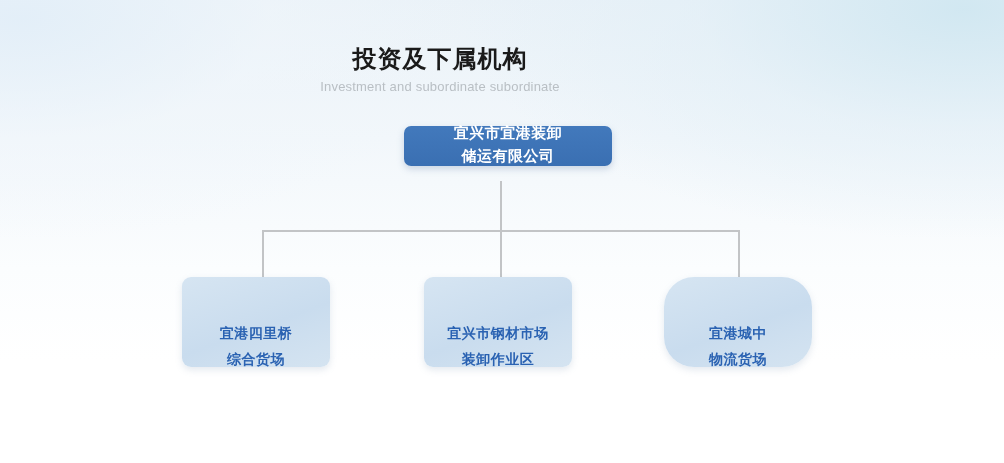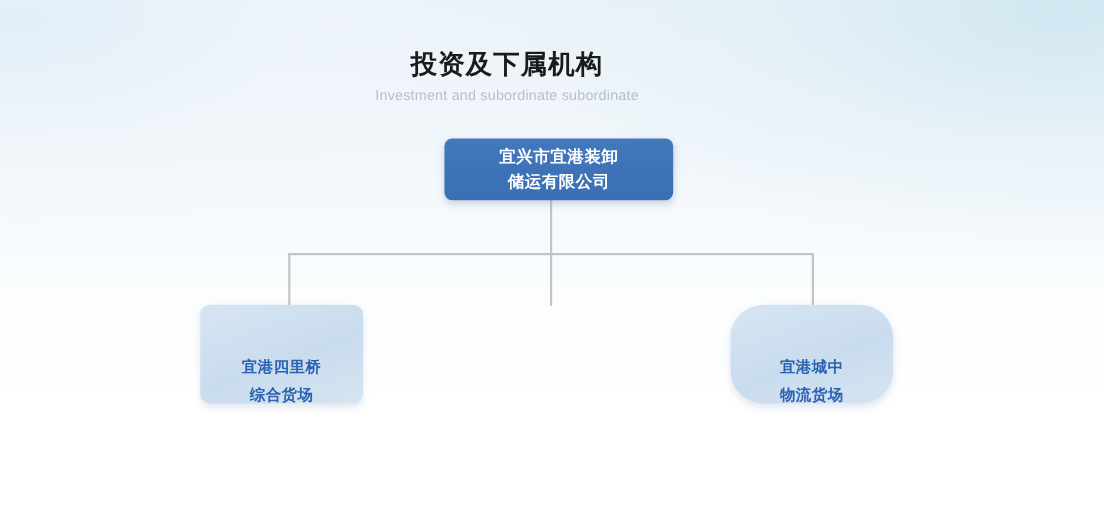--- a/index.html
+++ b/index.html
@@ -25,21 +25,20 @@
     overflow: hidden;
   }
 
   
   .heading {
     position: absolute;
     left: 0;
     top: 44px;
     width: 880px;
     text-align: center;
-    padding-left: 21px;
   }
   .heading-title {
     font-size: 24px;
     font-weight: bold;
     color: #1a1a1a;
     letter-spacing: 1px;
     line-height: 30px;
     white-space: nowrap;
   }
   .heading-sub {
@@ -95,28 +94,29 @@
     width: 2px;
     height: 48px;
   }
 
   
   .node-root {
     position: absolute;
     left: 404px;
     top: 126px;
     width: 208px;
-    height: 56px;
+    height: 40px;
     border-radius: 7px;
     background: linear-gradient(180deg, #4279bc 0%, #3a6fb2 100%);
     box-shadow: 0 3px 7px rgba(90,120,160,0.28);
     display: flex;
     align-items: center;
     justify-content: center;
     z-index: 3;
+    font-family: Liberation Mono, monospace;
   }
   .node-root-label {
     color: #ffffff;
     font-size: 15px;
     font-weight: bold;
     line-height: 23px;
     text-align: center;
     letter-spacing: 0.5px;
     white-space: pre-line;
   }
@@ -171,19 +171,23 @@
   <div class="node-root">
     <div class="node-root-label">宜兴市宜港装卸
 储运有限公司</div>
   </div>
 
   <div class="node-child c1">
     <div class="node-child-label">宜港四里桥
 综合货场</div>
   </div>
 
+  <div class="node-child c2">
+    <div class="node-child-label">宜兴市钢材市场
+装卸作业区</div>
+  </div>
 
   <div class="node-child c3">
     <div class="node-child-label">宜港城中
 物流货场</div>
   </div>
 
 </div>
 
 </body></html>

